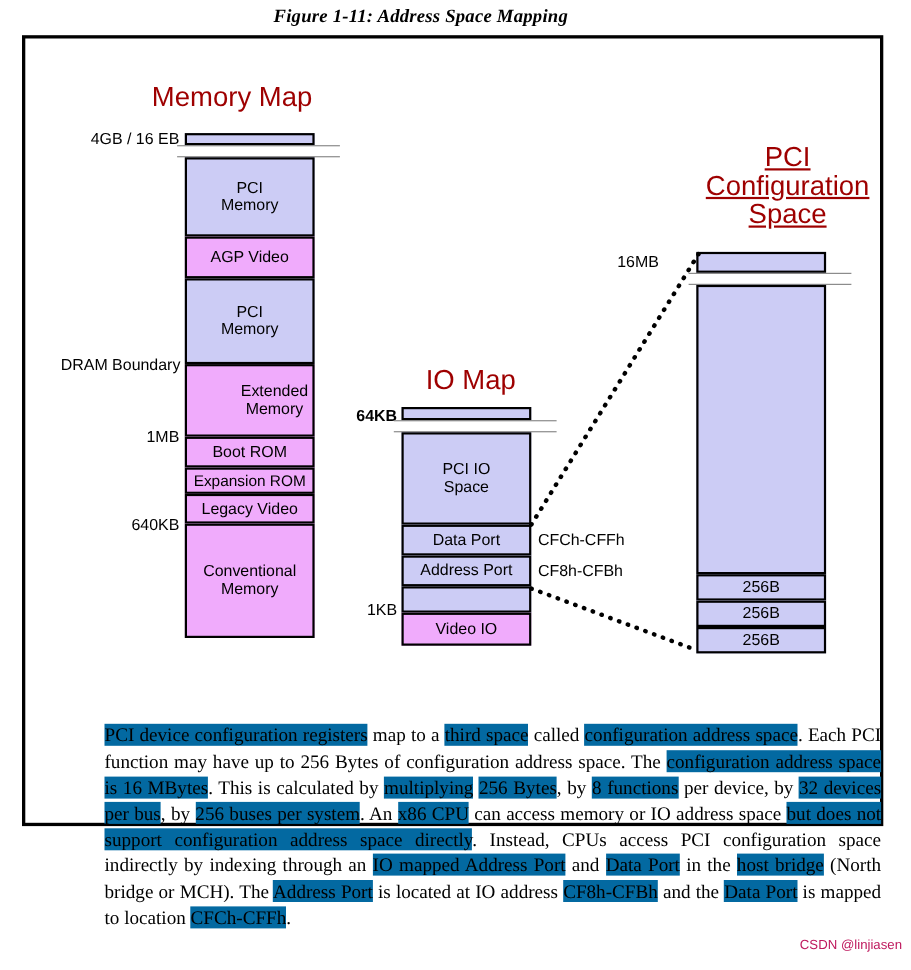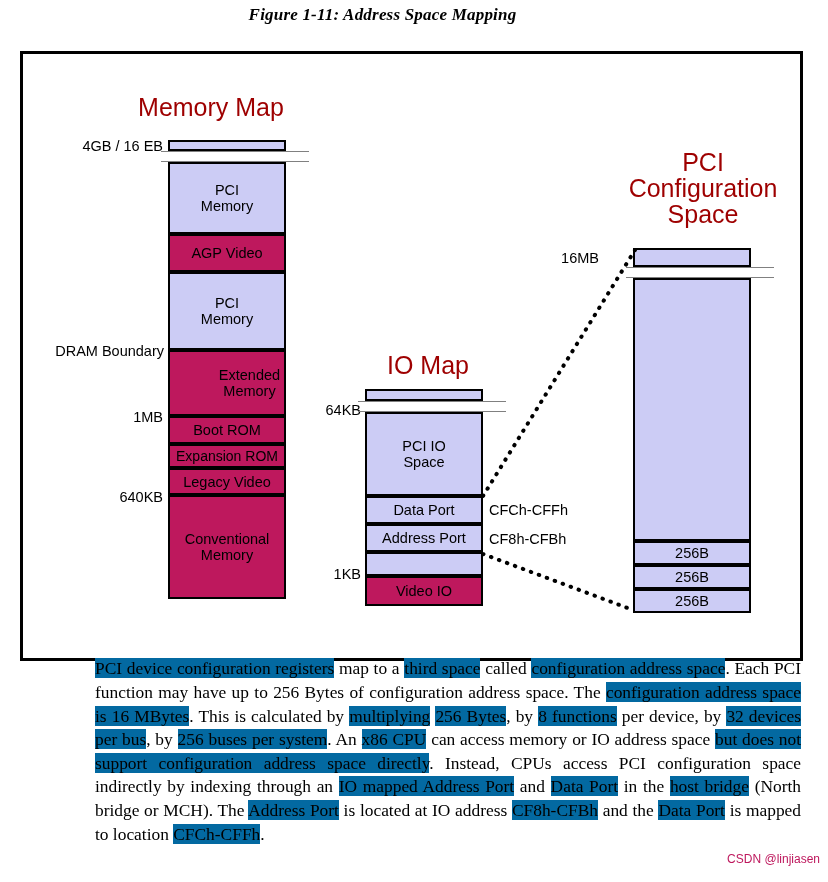--- a/index.html
+++ b/index.html
@@ -11,33 +11,33 @@
   
   .caption{
     position:absolute;left:0;top:0;width:765px;height:30px;
     display:flex;align-items:center;justify-content:center;
     font-family:"Liberation Serif", serif;
     font-style:italic;font-weight:bold;font-size:17px;color:#000;
     letter-spacing:.2px;
   }
   
   .figure-panel{
-    position:absolute;left:20px;top:32px;width:783px;height:610px;
-    border:3px solid #000;background:#fff;box-sizing:border-box;margin-top:19px;
+    position:absolute;left:20px;top:32px;width:783px;height:719px;
+    border:3px solid #000;background:#fff;box-sizing:border-box;
   }
   .fig-inner{position:absolute;inset:0;}
   
   .col-title{
     position:absolute;text-align:center;color:#9e0000;
     font-size:25px;line-height:26px;font-weight:400;
   }
   
   .blk{
     position:absolute;box-sizing:border-box;
-    border:2.5px solid #000;background:#be185d;
+    border:2.5px solid #000;background:#f0abfc;
     display:flex;align-items:center;justify-content:center;
     text-align:center;font-size:14.5px;color:#000;line-height:16px;
     white-space:pre-line;
   }
   .blk.lav{background:#ccccf5;}
   .blk.small{font-size:14px;}
   
   .leader{position:absolute;height:0;border-top:1.5px solid #808080;}
   
   .side-label{
@@ -89,39 +89,39 @@
     <div class="blk" style="left:145px;top:414px;width:118px;height:27px;">Legacy Video</div>
     <div class="blk" style="left:145px;top:441px;width:118px;height:104px;">Conventional
 Memory</div>
 
     <div class="side-label right-al" style="left:8px;top:289px;width:133px;">DRAM Boundary</div>
     <div class="side-label right-al" style="left:40px;top:355px;width:100px;">1MB</div>
     <div class="side-label right-al" style="left:30px;top:435px;width:110px;">640KB</div>
 
     <div class="col-title" style="left:335px;top:298px;width:140px;">IO Map</div>
 
-    <div class="side-label right-al" style="left:245px;top:348px;width:93px;">64KB</div>
+    <div class="side-label right-al" style="left:245px;top:336px;width:93px;font-weight:bold;">64KB</div>
 
     <div class="blk lav" style="left:342px;top:335px;width:118px;height:12px;"></div>
     <div class="leader" style="left:335px;top:347px;width:148px;"></div>
     <div class="leader" style="left:335px;top:357px;width:148px;"></div>
 
     <div class="blk lav" style="left:342px;top:358px;width:118px;height:84px;">PCI IO
 Space</div>
     <div class="blk lav" style="left:342px;top:442px;width:118px;height:28px;">Data Port</div>
     <div class="blk lav" style="left:342px;top:470px;width:118px;height:28px;">Address Port</div>
     <div class="blk lav" style="left:342px;top:498px;width:118px;height:24px;"></div>
     <div class="blk" style="left:342px;top:522px;width:118px;height:30px;">Video IO</div>
 
     <div class="side-label right-al" style="left:255px;top:512px;width:83px;">1KB</div>
 
     <div class="port-note" style="left:466px;top:448px;">CFCh-CFFh</div>
     <div class="port-note" style="left:466px;top:477px;">CF8h-CFBh</div>
 
-    <div class="col-title" style="left:585px;top:95px;width:190px;">PCI
+    <div class="col-title" style="left:598px;top:95px;width:190px;text-decoration:underline;">PCI
 Configuration
 Space</div>
 
     <div class="side-label right-al" style="left:484px;top:196px;width:92px;">16MB</div>
 
     <div class="blk lav" style="left:610px;top:194px;width:118px;height:19px;"></div>
     <div class="leader" style="left:603px;top:213px;width:148px;"></div>
     <div class="leader" style="left:603px;top:223px;width:148px;"></div>
 
     <div class="blk lav" style="left:610px;top:224px;width:118px;height:263px;"></div>

